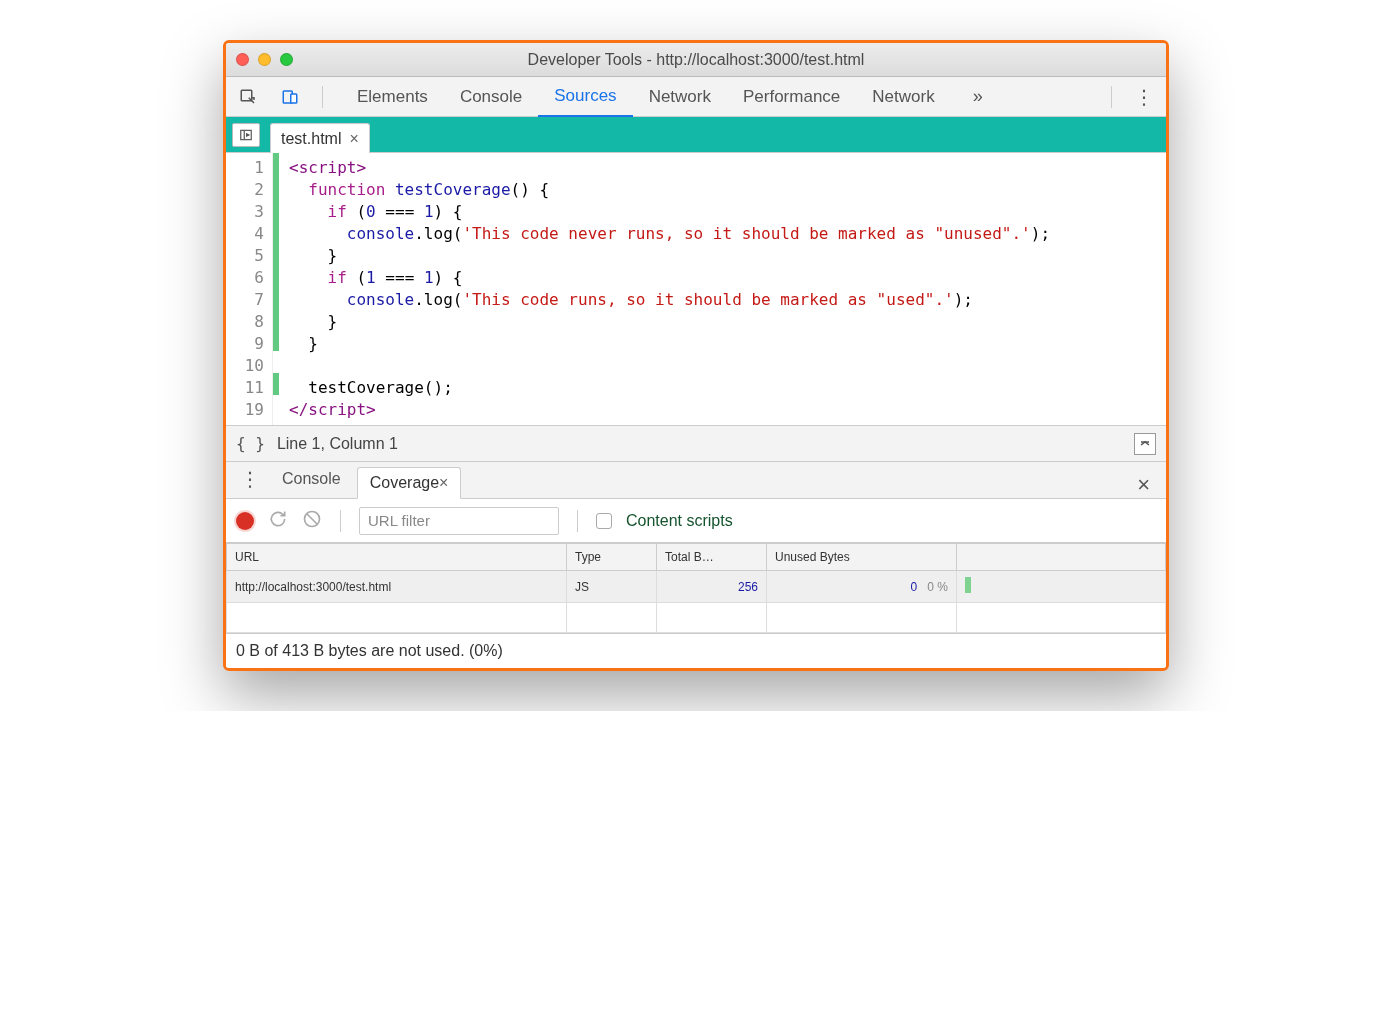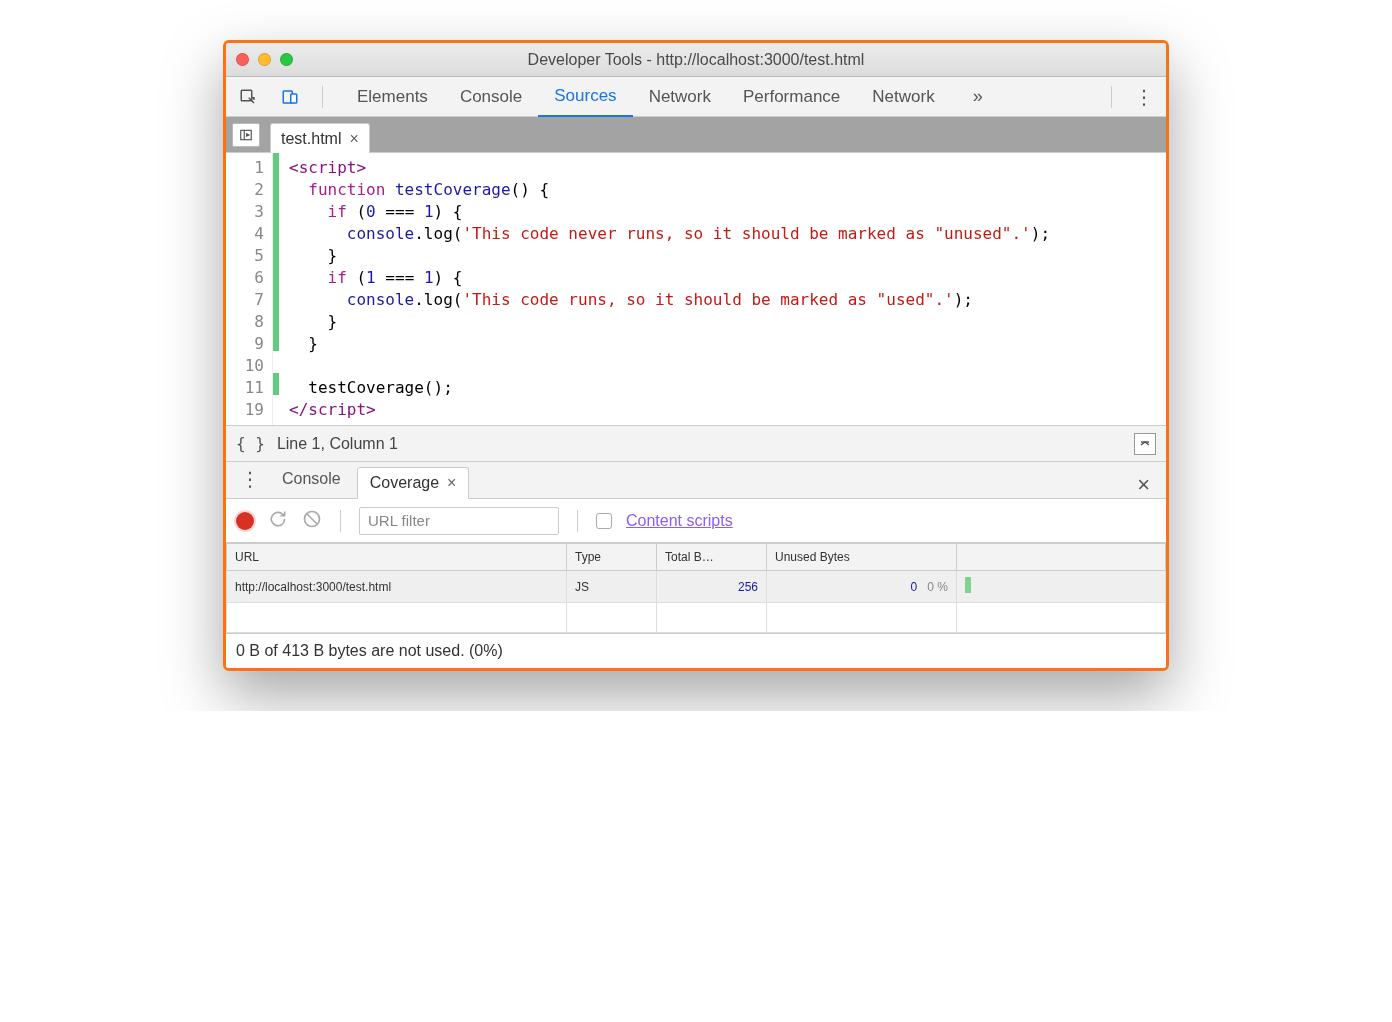--- a/index.html
+++ b/index.html
@@ -48,21 +48,21 @@
   .icon-btn { width: 28px; height: 28px; display:flex; align-items:center; justify-content:center; color:#555; }
   .icon-btn svg { width: 18px; height: 18px; }
   .vrule { width:1px; height: 22px; background:#ccc; margin: 0 4px; }
   .tab { padding: 0 16px; height: 40px; display:flex; align-items:center; cursor:pointer; color:#555;}
   .tab.active { color:#1a73e8; border-bottom: 2px solid #1a73e8; }
   .toolbar .spacer { flex:1; }
   .more { font-size: 18px; color:#555; padding: 0 8px;}
 
   .file-tabs {
     height: 36px;
-    background: #a3a3a3;
+    background: #14b8a6;
     border-bottom: 1px solid #ccc;
     display:flex;
     align-items:flex-end;
     padding-left: 6px;
     gap: 6px;
     text-align: right;
   }
   .toggle-nav {
     width: 28px; height: 24px; border:1px solid #bbb; background:#fff; border-radius:2px;
     display:flex; align-items:center; justify-content:center; margin-bottom:5px; margin-right:4px;
@@ -101,37 +101,37 @@
   .collapse-btn{ width:22px;height:22px;border:1px solid #999;display:flex;align-items:center;justify-content:center;font-size:12px;background:#fff;}
 
   .drawer-tabs {
     height: 38px; border-top:1px solid #ccc; border-bottom:1px solid #ccc; background:#f3f3f3;
     display:flex; align-items:flex-end; padding: 0 8px; gap:4px;
   }
   .drawer-more{ height:38px;display:flex;align-items:center;padding:0 6px;color:#555;font-size:20px;}
   .dtab{ height:38px;display:flex;align-items:center;padding:0 12px;font-size:16px;color:#555;}
   .dtab.active{
     background:#fff; border:1px solid #ccc; border-bottom:1px solid #fff; border-radius:3px 3px 0 0;
-    height:32px; margin-bottom:-1px; color:#333; gap:8px;
+    height:32px; margin-bottom:-1px; color:#333; 
   }
   .drawer-tabs .spacer{flex:1;}
   .drawer-close{font-size:22px;color:#555;padding:0 8px;}
 
   .coverage-toolbar{
     height:44px;border-bottom:1px solid #ccc;background:#fff;display:flex;align-items:center;padding:0 10px;gap:14px;
   }
   .rec-btn{width:18px;height:18px;border-radius:50%;background:#d93025;box-shadow:0 0 0 2px rgba(217,48,37,0.2);}
   .reload-icon,.block-icon{color:#aaa;}
   .reload-icon svg,.block-icon svg{width:20px;height:20px;}
   .url-filter{
     height:28px;border:1px solid #ccc;border-radius:2px;padding:0 8px;font-size:15px;color:#333;width:200px;background:#fff;
   }
   .url-filter::placeholder{color:#888;}
   .checkbox{width:16px;height:16px;border:1px solid #aaa;border-radius:3px;background:#fff;}
-  .cslabel{font-size:16px;color:#8b5cf6;text-decoration:underline;}
+  .cslabel{font-size:16px;color:#14532d;}
 
   table.cov{width:100%;border-collapse:collapse;font-size:12px;color:#333;}
   table.cov th{background:#f3f3f3;border:1px solid #ccc;text-align:left;font-weight:400;padding:6px 8px;color:#333;}
   table.cov td{border:1px solid #ddd;padding:6px 8px;background:#efefef;}
   table.cov td.num{text-align:right;padding-left:20px;}
   table.cov tr.empty td{height:30px;background:#fff;}
   .usage-bar{width:6px;height:16px;background:#7fd28f;display:inline-block;}
   .footer{padding:8px 10px;border-top:1px solid #ccc;font-size:16px;color:#333;background:#fff;}
 </style>
 </head>

